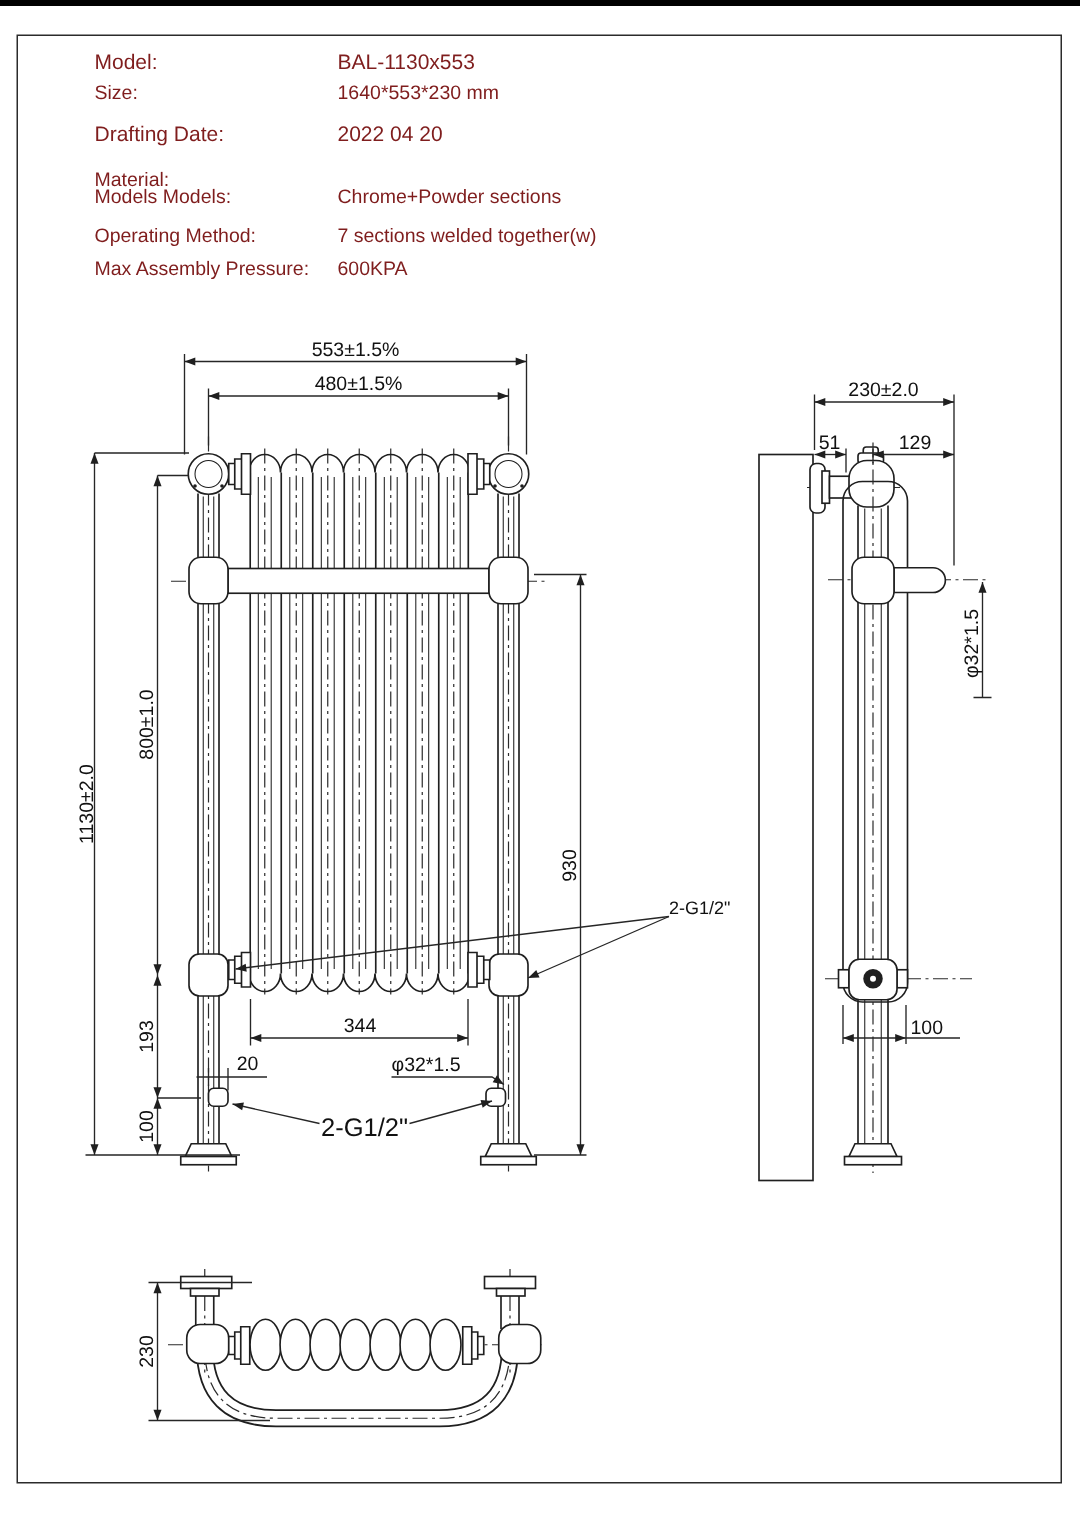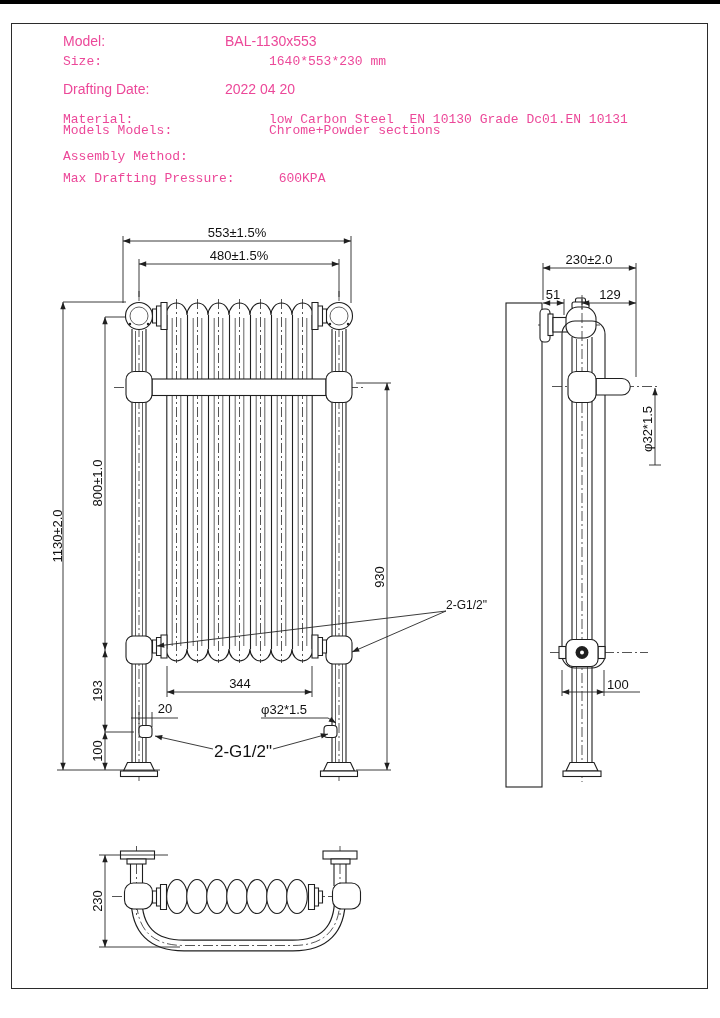--- a/index.html
+++ b/index.html
@@ -1,24 +1,24 @@
 <!DOCTYPE html>
 <html><head>
 <meta charset="utf-8">
 <style>
   html,body{margin:0;padding:0;background:#fff;}
   .page{position:relative;width:720px;height:1018px;background:#fff;overflow:hidden;
-        font-family:"Liberation Sans",sans-serif;color:#ec4899;}
+        font-family:"Liberation Sans",sans-serif;color:#7f1d1d;}
   .top-bar{position:absolute;left:0;top:0;width:720px;height:4px;background:#000;}
   .frame{position:absolute;left:11px;top:23px;width:695px;height:964px;border:1.8px solid #2b2b2b;}
   .title-block{position:absolute;left:63px;top:0;width:600px;z-index:3;}
   .tb-row{position:absolute;left:0;display:flex;white-space:pre;}
   .tb-label{flex:0 0 auto;min-width:162px;}
   .sans{font-family:"Liberation Sans",sans-serif;font-size:14px;}
-  .mono{font-family:Liberation Mono, monospace;font-size:13px;gap:44px;}
+  .mono{font-family:Liberation Sans, sans-serif;font-size:13px;}
   svg.draw{position:absolute;left:0;top:0;z-index:2;}
   .ln{stroke:#1f1f1f;stroke-width:1.1;fill:none;}
   .lnt{stroke:#1f1f1f;stroke-width:0.7;fill:none;}
   .lnf{stroke:#1f1f1f;stroke-width:1.1;fill:#fff;}
   .dim{stroke:#262626;stroke-width:0.9;fill:none;}
   .cl{stroke:#2a2a2a;stroke-width:0.8;fill:none;stroke-dasharray:10 3 2 3;}
   .dt{font-family:"Liberation Sans",sans-serif;font-size:13px;fill:#111;}
   .dt12{font-size:12px;}
   .dt17{font-size:17px;}
 </style>
@@ -26,24 +26,24 @@
 <body>
 
 <div class="page">
   <div class="top-bar"></div>
   <div class="frame"></div>
 
   <div class="title-block">
     <div class="tb-row sans" style="top:33px"><span class="tb-label">Model:</span><span class="tb-value">BAL-1130x553</span></div>
     <div class="tb-row mono" style="top:54px"><span class="tb-label">Size:</span><span class="tb-value">1640*553*230 mm</span></div>
     <div class="tb-row sans" style="top:81px"><span class="tb-label">Drafting Date:</span><span class="tb-value">2022 04 20</span></div>
-    <div class="tb-row mono" style="top:112px"><span class="tb-label">Material:</span><span class="tb-value">low Carbon Steel  EN 10130 Grade Dc01.EN 10131</span></div>
+    <div class="tb-row mono" style="top:112px"><span class="tb-label">Material:</span></div>
     <div class="tb-row mono" style="top:123px"><span class="tb-label">Models Models:</span><span class="tb-value">Chrome+Powder sections</span></div>
-    <div class="tb-row mono" style="top:149px"><span class="tb-label">Assembly Method:</span></div>
-    <div class="tb-row mono" style="top:171px"><span class="tb-label">Max Drafting Pressure:</span><span class="tb-value">600KPA</span></div>
+    <div class="tb-row mono" style="top:149px"><span class="tb-label">Operating Method:</span><span class="tb-value">7 sections welded together(w)</span></div>
+    <div class="tb-row mono" style="top:171px"><span class="tb-label">Max Assembly Pressure:</span><span class="tb-value">600KPA</span></div>
   </div>
 
   <svg class="draw" width="720" height="1018" viewBox="0 0 720 1018">
     <defs>
       <marker id="arw" markerWidth="10" markerHeight="8" refX="8.5" refY="4" orient="auto-start-reverse">
         <path d="M0.5,1 L8.5,4 L0.5,7 Z" fill="#1f1f1f"></path>
       </marker>
       <pattern id="brick" width="24" height="22" patternUnits="userSpaceOnUse" x="506" y="303">
         <path d="M0,0H24 M0,11H24 M12,0V11 M0,11V22 M24,11V22" stroke="#1f1f1f" stroke-width="0.8" fill="none"></path>
       </pattern>

